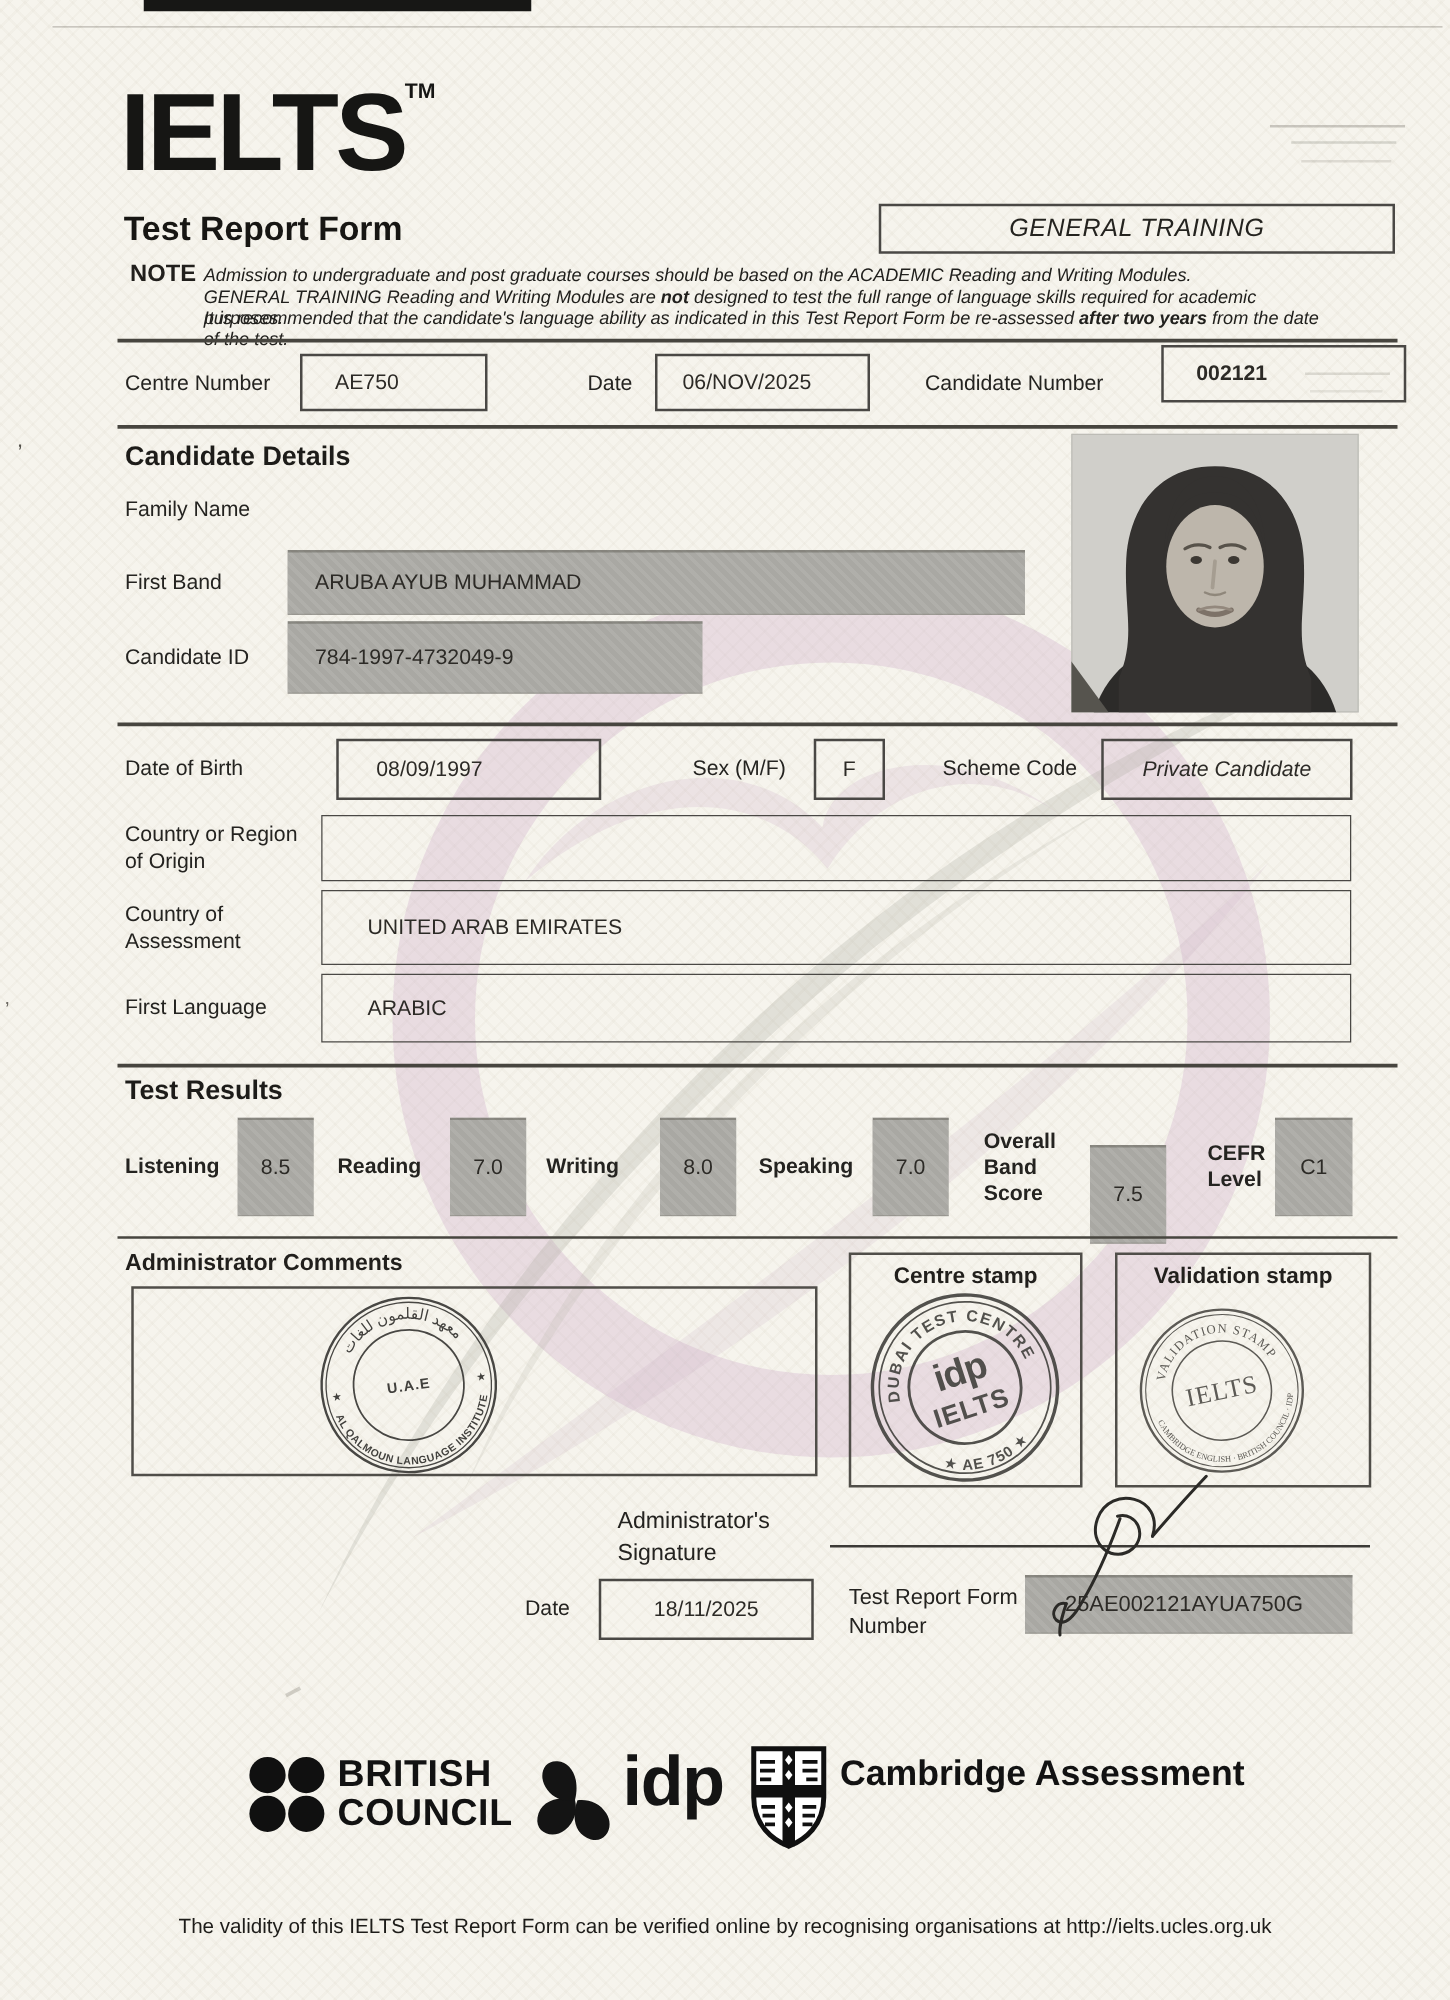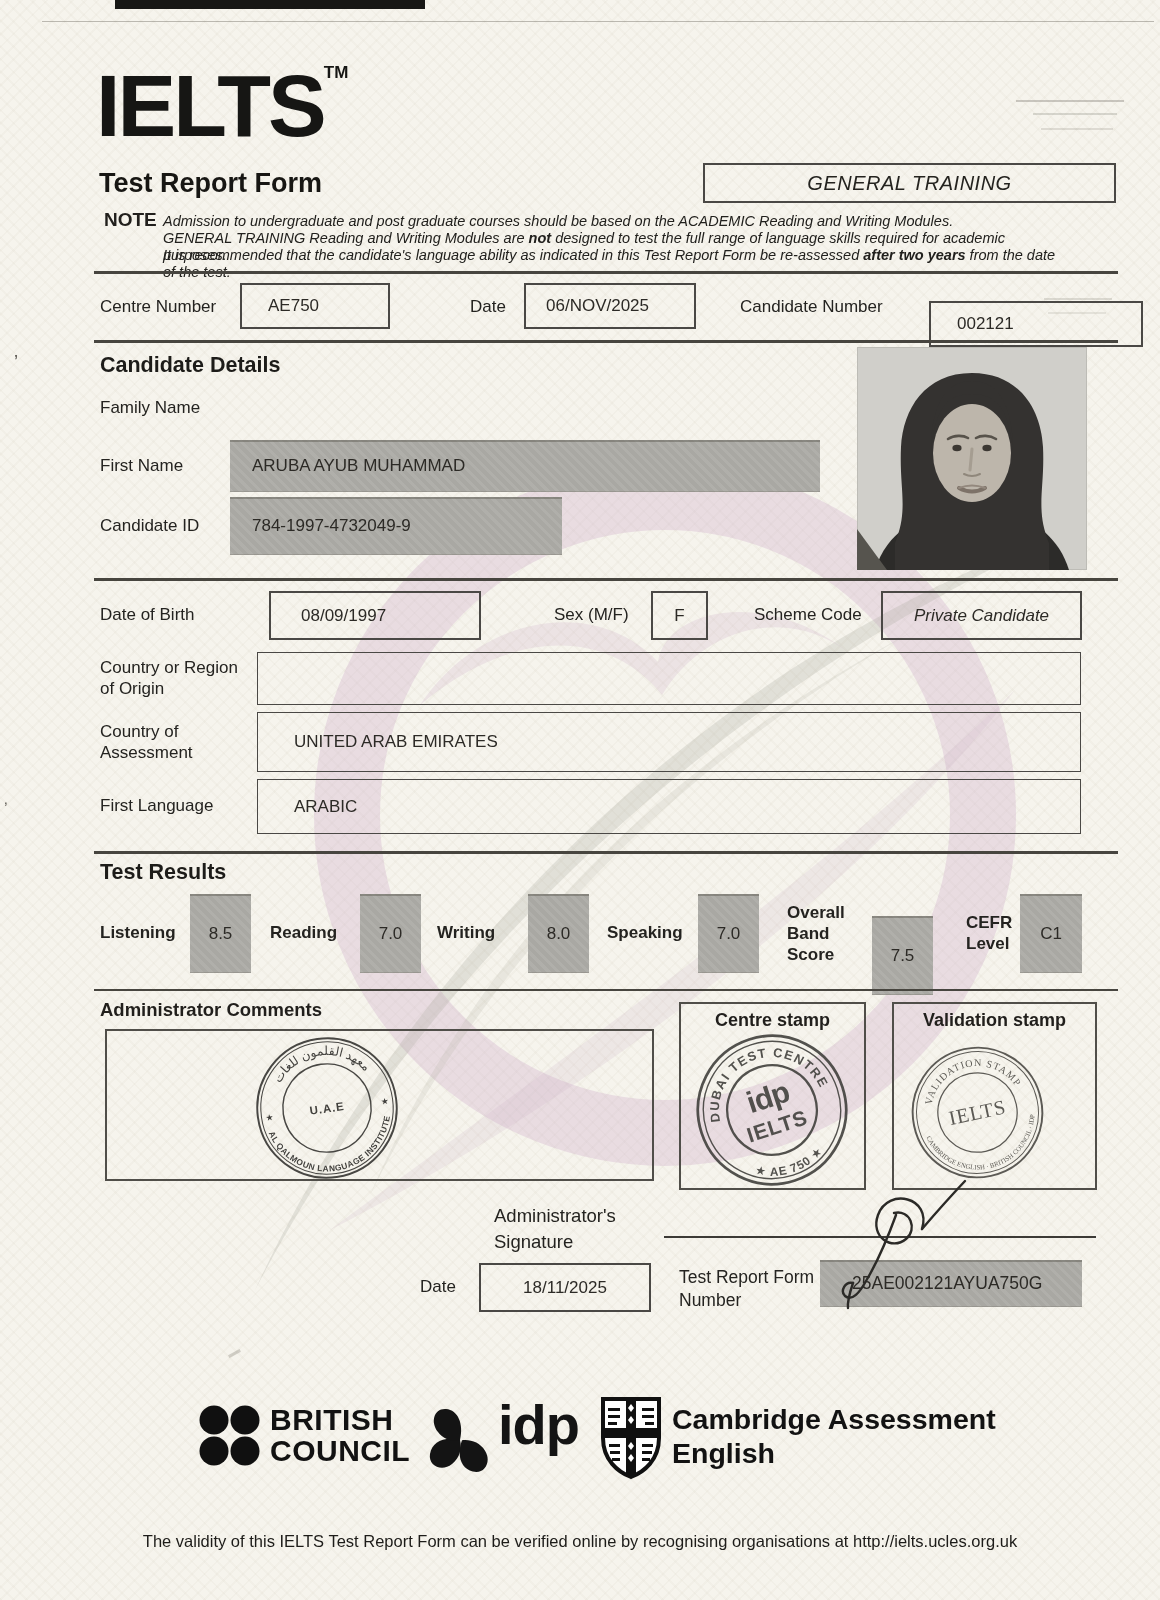--- a/index.html
+++ b/index.html
@@ -68,31 +68,31 @@
 
   <div class="abs z lbl" style="left:100px;top:297px;">Centre Number</div>
   <div class="abs z wbox" style="left:240px;top:283px;width:150px;height:46px;">
     <span class="val" style="padding-left:26px;">AE750</span>
   </div>
   <div class="abs z lbl" style="left:470px;top:297px;">Date</div>
   <div class="abs z wbox" style="left:524px;top:283px;width:172px;height:46px;">
     <span class="val" style="padding-left:20px;">06/NOV/2025</span>
   </div>
   <div class="abs z lbl" style="left:740px;top:297px;">Candidate Number</div>
-  <div class="abs z wbox" style="left:929px;top:301px;width:214px;height:46px;">
+  <div class="abs z wbox" style="left:929px;top:276px;width:196px;height:46px;font-weight:bold;">
     <span class="val" style="padding-left:26px;">002121</span>
   </div>
 
   <div class="abs z rule" style="left:94px;top:340px;width:1024px;height:3px;"></div>
 
   <div class="abs z sec-title" style="left:100px;top:353px;">Candidate Details</div>
 
   <div class="abs z lbl" style="left:100px;top:398px;">Family Name</div>
 
-  <div class="abs z lbl" style="left:100px;top:456px;">First Name</div>
+  <div class="abs z lbl" style="left:100px;top:456px;">First Band</div>
   <div class="abs z gbox" style="left:230px;top:440px;width:590px;height:52px;">
     <span class="val" style="padding-left:22px;">ARUBA AYUB MUHAMMAD</span>
   </div>
 
   <div class="abs z lbl" style="left:100px;top:516px;">Candidate ID</div>
   <div class="abs z gbox" style="left:230px;top:497px;width:332px;height:58px;">
     <span class="val" style="padding-left:22px;">784-1997-4732049-9</span>
   </div>
 
   <svg class="abs z" style="left:857px;top:347px;" width="230" height="223" viewBox="0 0 230 223">
@@ -284,18 +284,17 @@
     </g>
     <g fill="#ffffff">
       <path d="M 31,8 l 3,4 -3,4 -3,-4 z"></path>
       <path d="M 31,20 l 3,4 -3,4 -3,-4 z"></path>
       <path d="M 31,46 l 3,4 -3,4 -3,-4 z"></path>
       <path d="M 31,58 l 3,4 -3,4 -3,-4 z"></path>
     </g>
   </svg>
   <div class="abs z" style="left:672px;top:1402px;font-weight:bold;font-size:28.5px;line-height:34px;color:#121212;">
     <div>Cambridge Assessment</div>
-    <div>English</div>
   </div>
 
   <div class="abs z" style="left:0;top:1532px;width:1160px;text-align:center;font-size:16.5px;color:#1d1c19;">The validity of this IELTS Test Report Form can be verified online by recognising organisations at http://ielts.ucles.org.uk</div>
 
 </div>
 
 </body></html>

